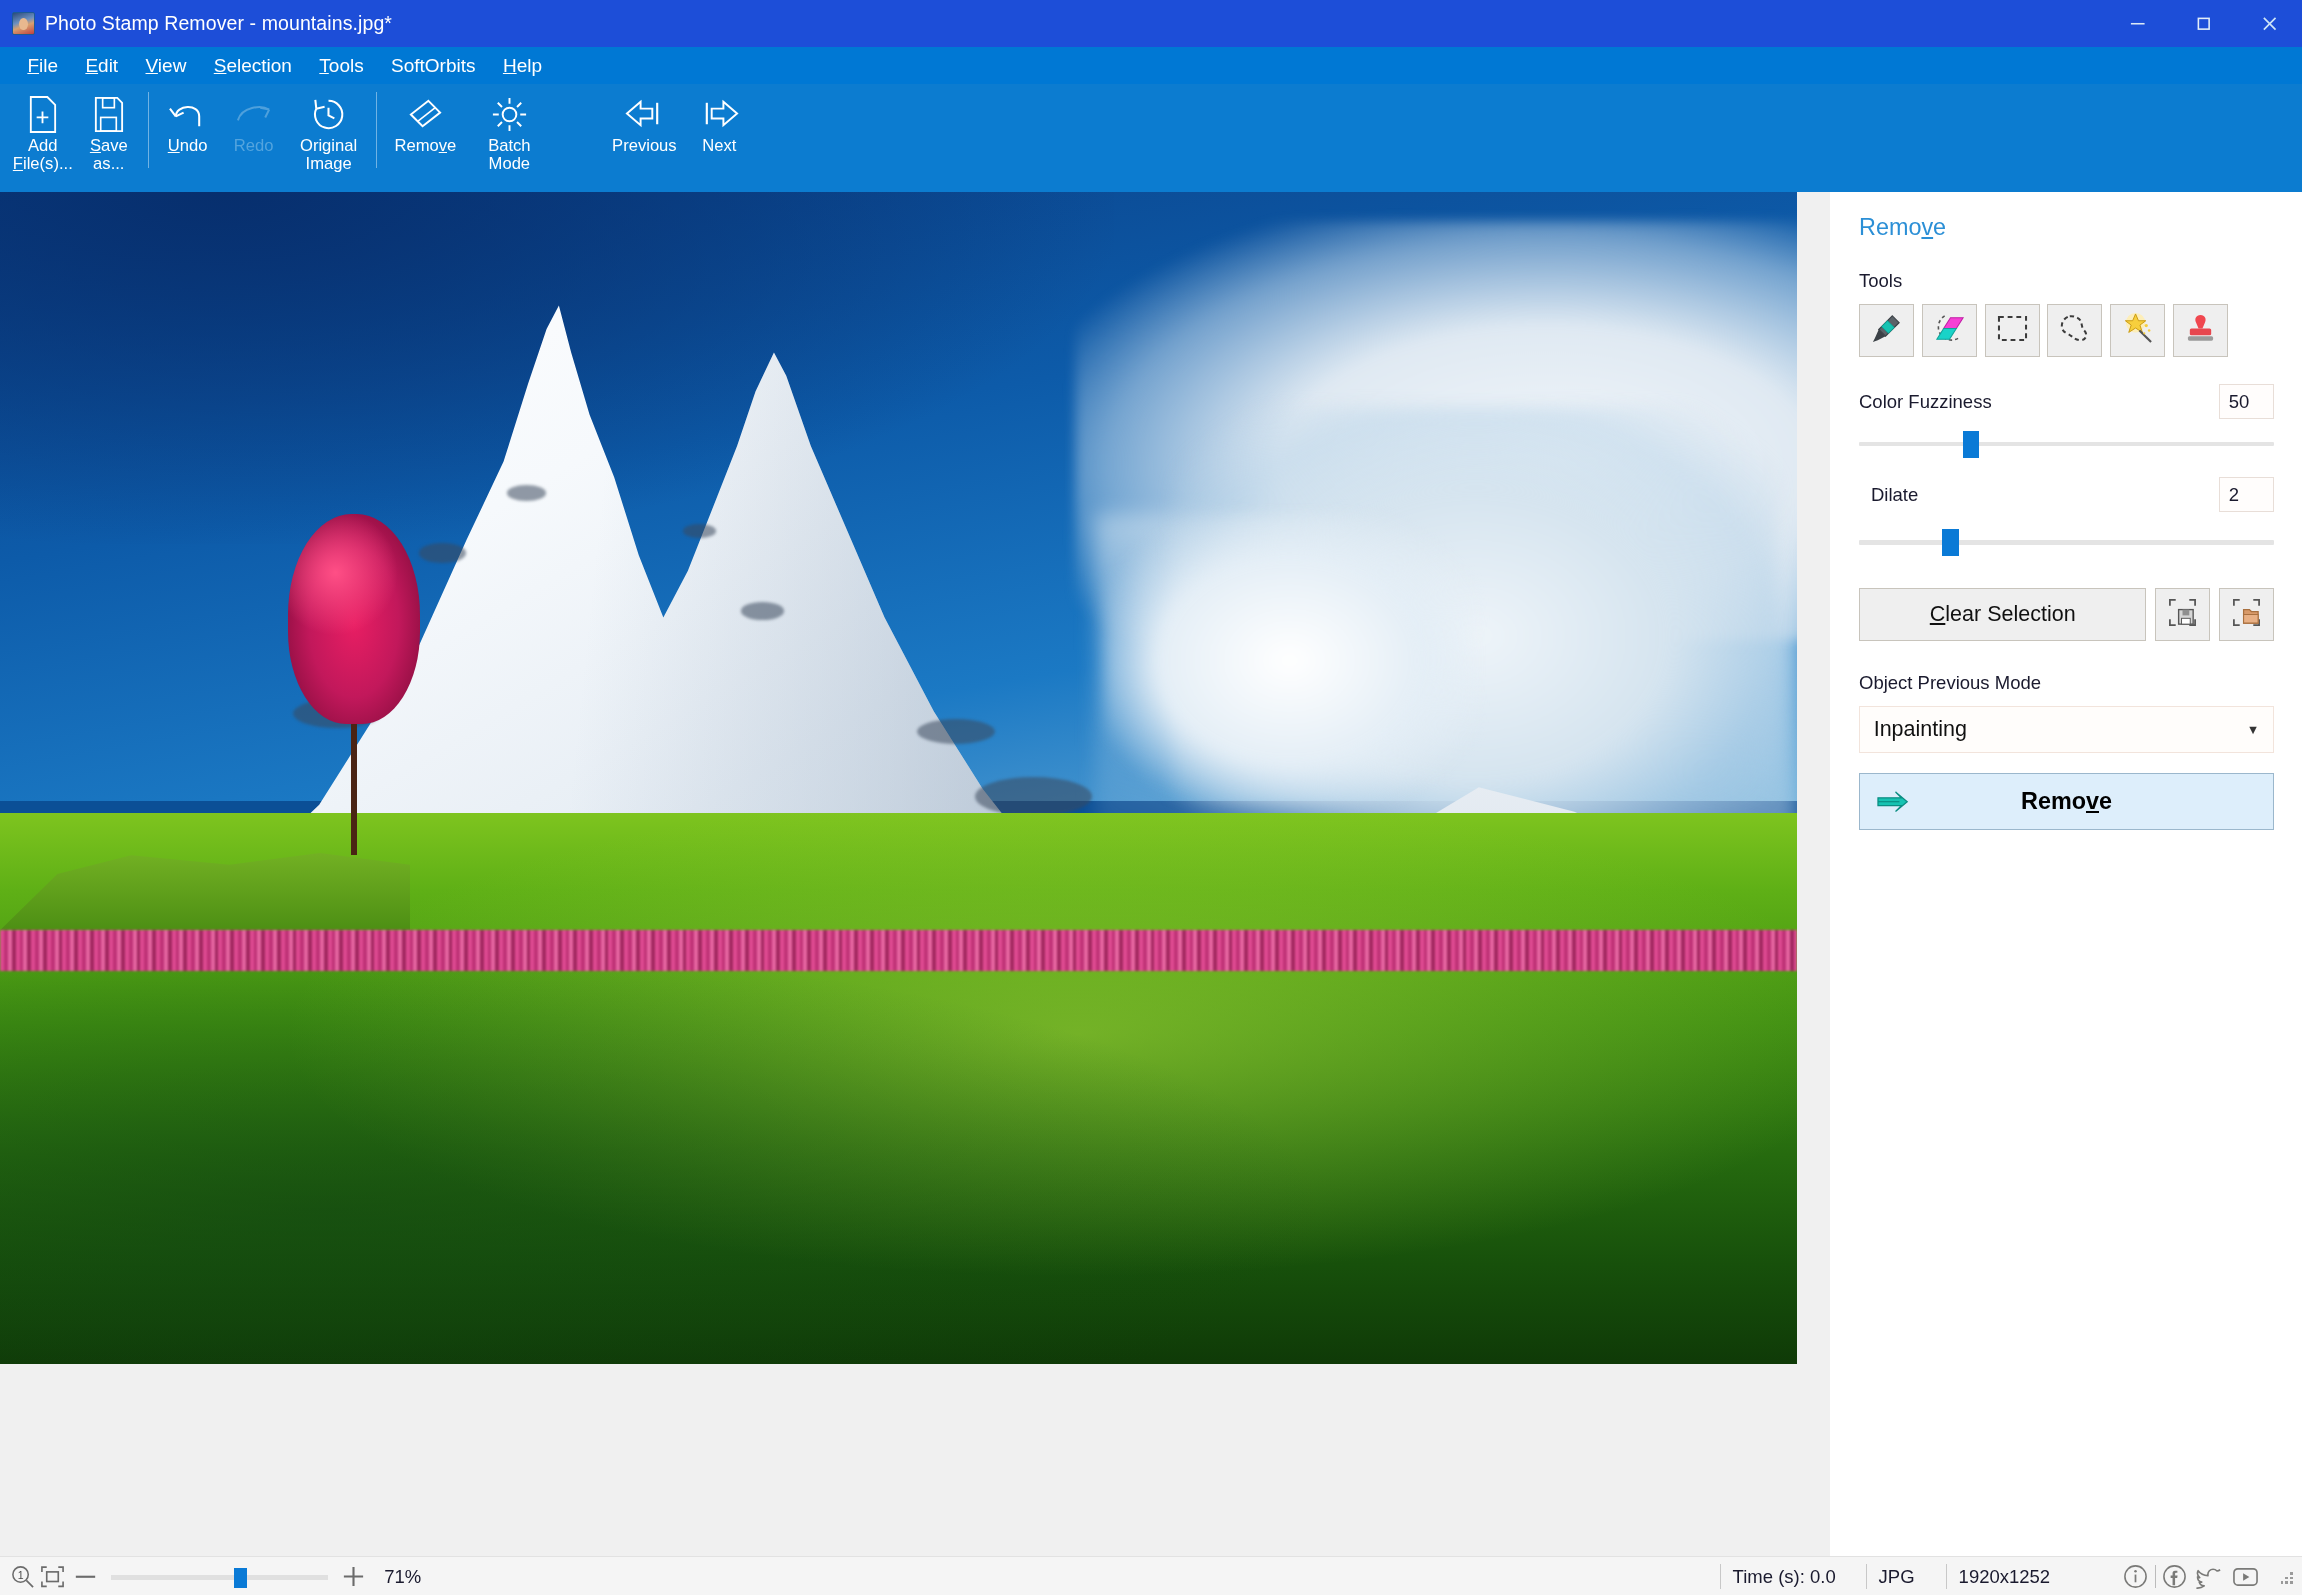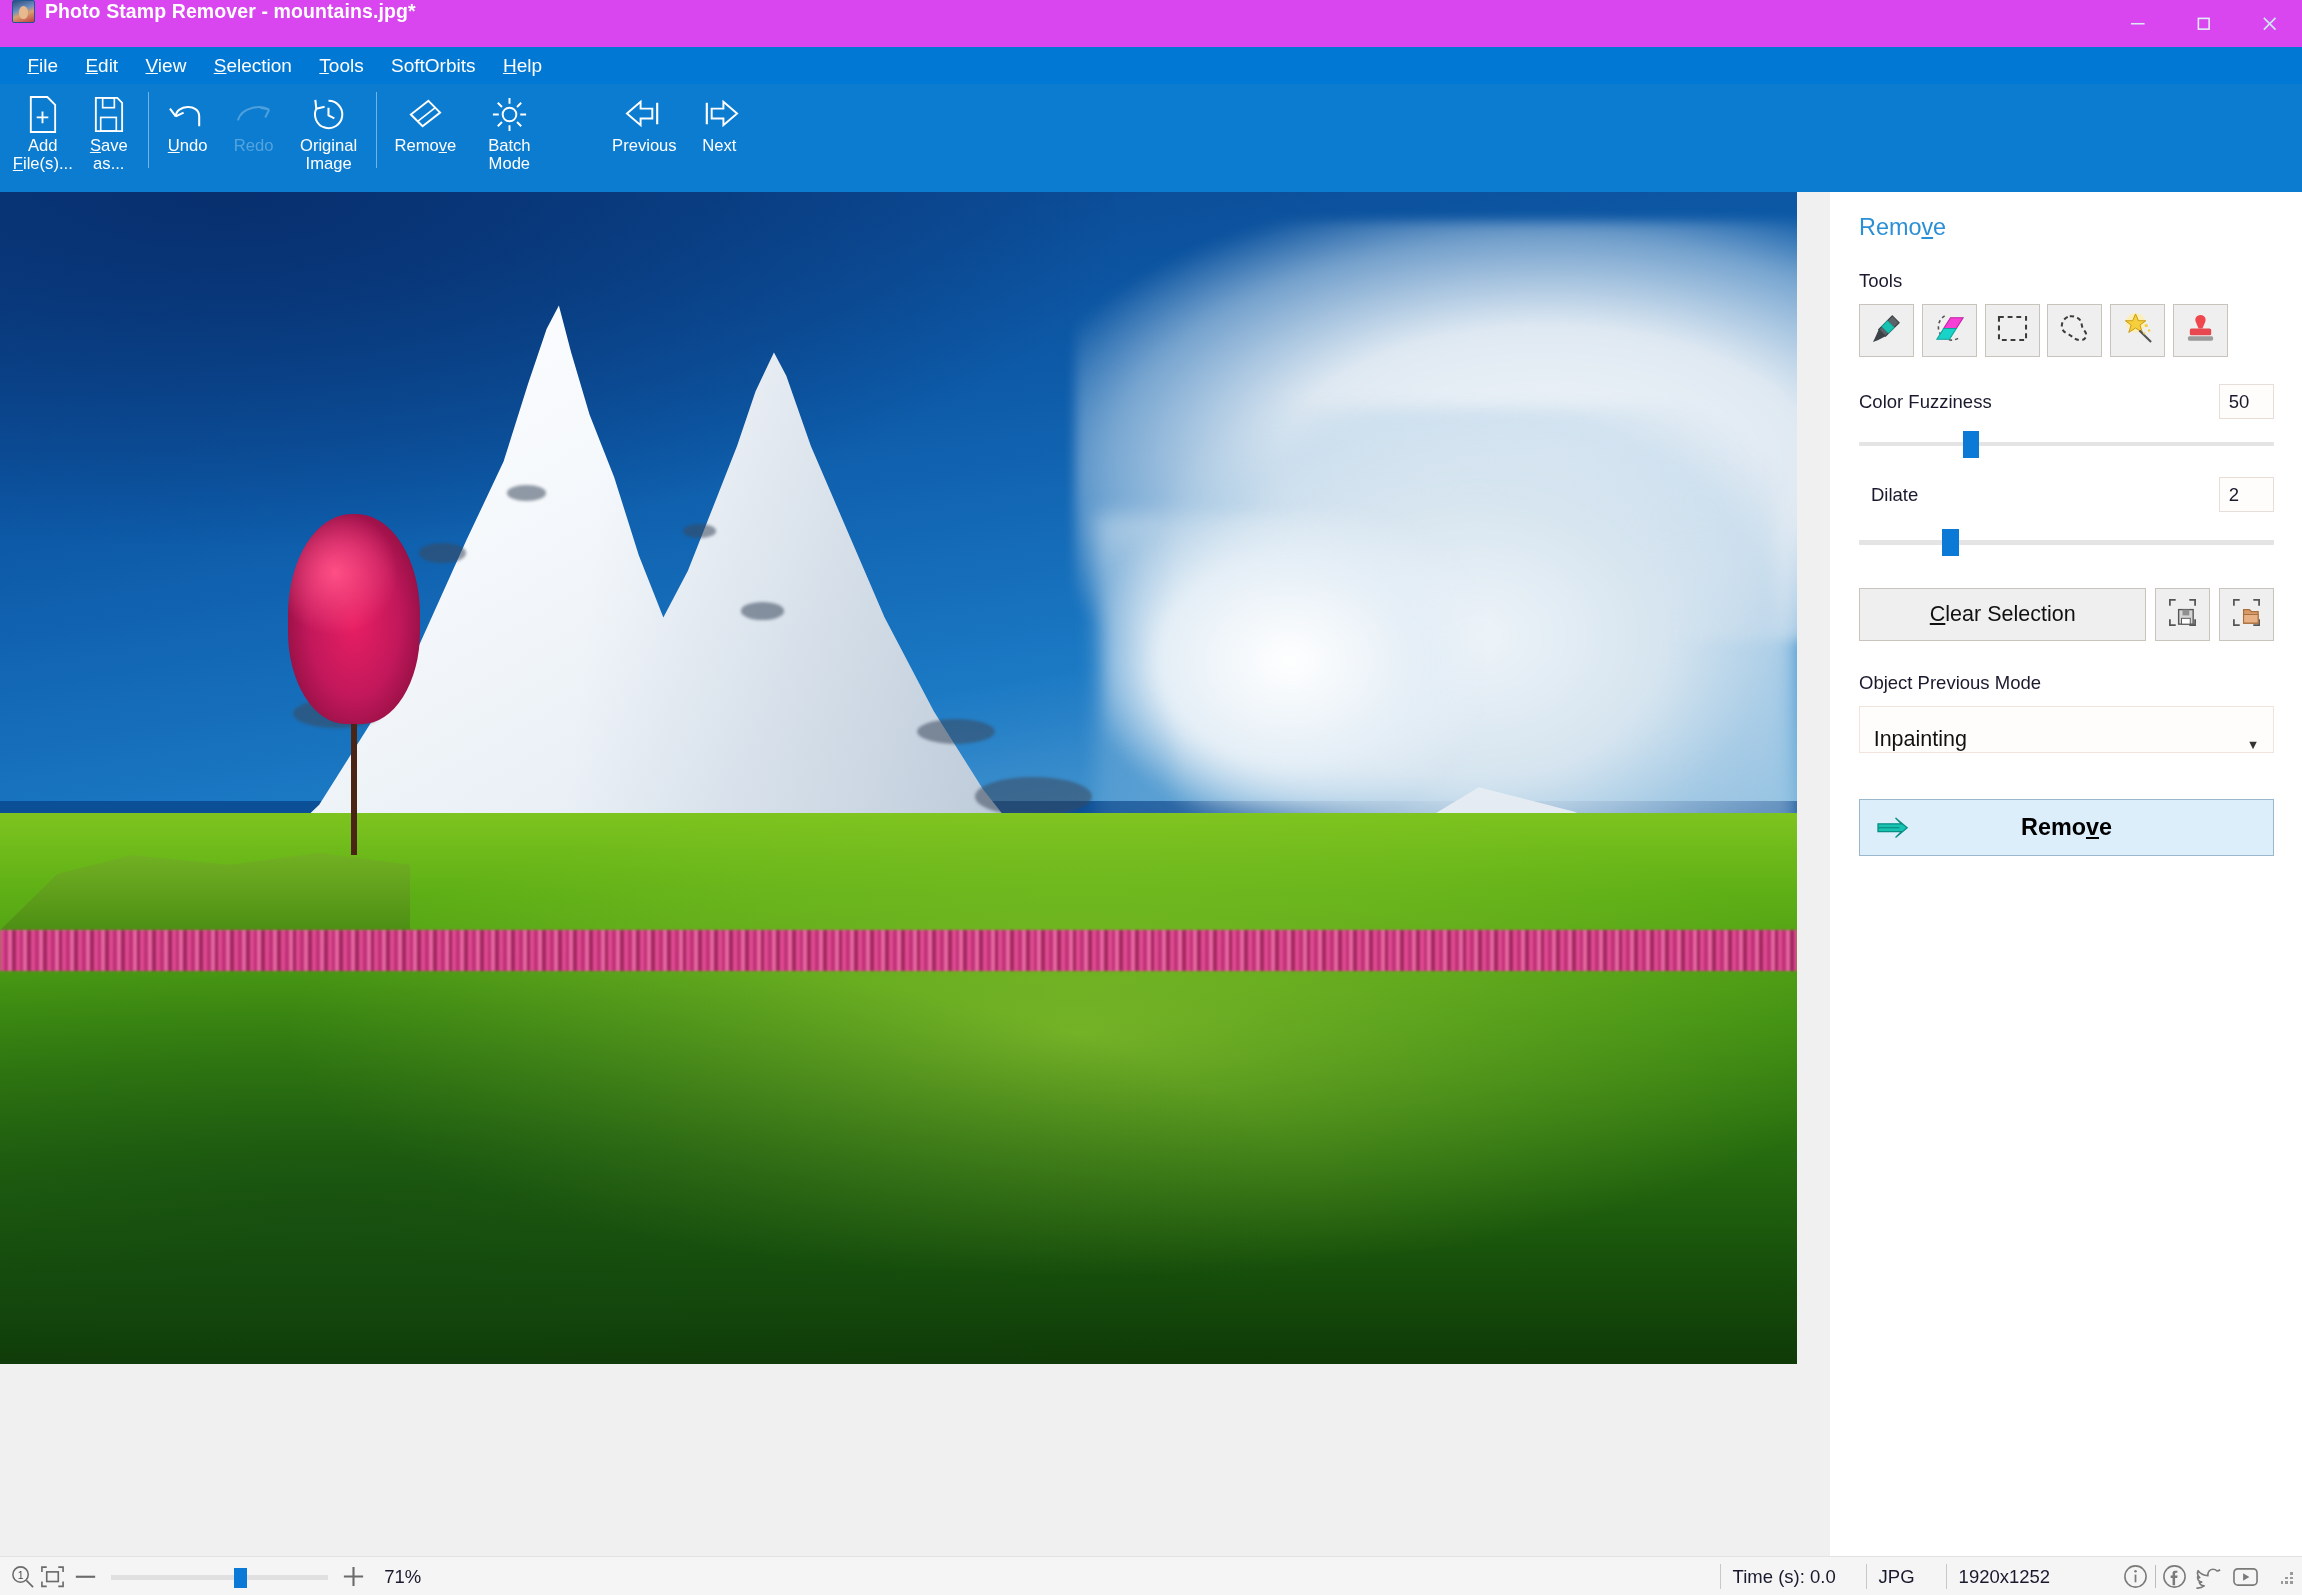--- a/index.html
+++ b/index.html
@@ -5,22 +5,22 @@
   * { box-sizing: border-box; margin: 0; padding: 0; }
   html, body {
     width: 2303px; height: 1596px;
     font-family: "Liberation Sans", sans-serif;
     overflow: hidden; background: #f0f0f0;
   }
   #app { position: relative; width: 2303px; height: 1596px; display: flex; flex-direction: column; }
 
   
   .titlebar {
-    height: 47px; background: #d946ef; flex: 0 0 47px;
-    display: flex; position: relative; font-weight: bold;
+    height: 47px; background: #1d4ed8; flex: 0 0 47px;
+    display: flex; align-items: center; position: relative;
   }
   .title-icon {
     width: 23.4px; height: 23.4px; margin-left: 11.7px; margin-right: 9.8px;
     border-radius: 2px; position: relative; overflow: hidden;
     background: linear-gradient(160deg,#2b4a7a 0%,#6b8fc0 40%,#d8a070 60%,#c04040 100%);
     border: 1px solid #1d5a94;
   }
   .title-icon:after{
     content:""; position:absolute; left:6.8px; top:4.9px; width:8.8px; height:12.7px;
     border-radius:50% 50% 45% 45%; background:#e8b88f;
@@ -186,22 +186,22 @@
     font-size: 21.5px; color: #111; display: flex; align-items: center; justify-content: center;
   }
   .clear-btn u { text-decoration: underline; }
   .sq-btn {
     width: 55px; height: 53px; background: #efefef; border: 1px solid #c8c4bc;
     display: flex; align-items: center; justify-content: center;
   }
 
   .combo {
     height: 47px; border: 1px solid #f2e4dc; background: #fffdfb;
-    display: flex; align-items: flex-end; padding: 0 13.7px; font-size: 21.5px; color: #111;
-    margin-bottom: 46px; justify-content: space-between;
+    display: flex; align-items: center; padding: 0 13.7px; font-size: 21.5px; color: #111;
+    margin-bottom: 20px; justify-content: space-between;
   }
   .combo .caret { font-size: 12.7px; color: #333; }
 
   .remove-btn {
     height: 57px; background: #ddeefb; border: 1px solid #9bb7cc;
     display: flex; align-items: center; position: relative;
   }
   .remove-btn .arr { position: absolute; left: 15.6px; display: flex; }
   .remove-btn .rtxt {
     flex: 1 1 auto; text-align: center; font-size: 23.4px; font-weight: bold; color: #000;

